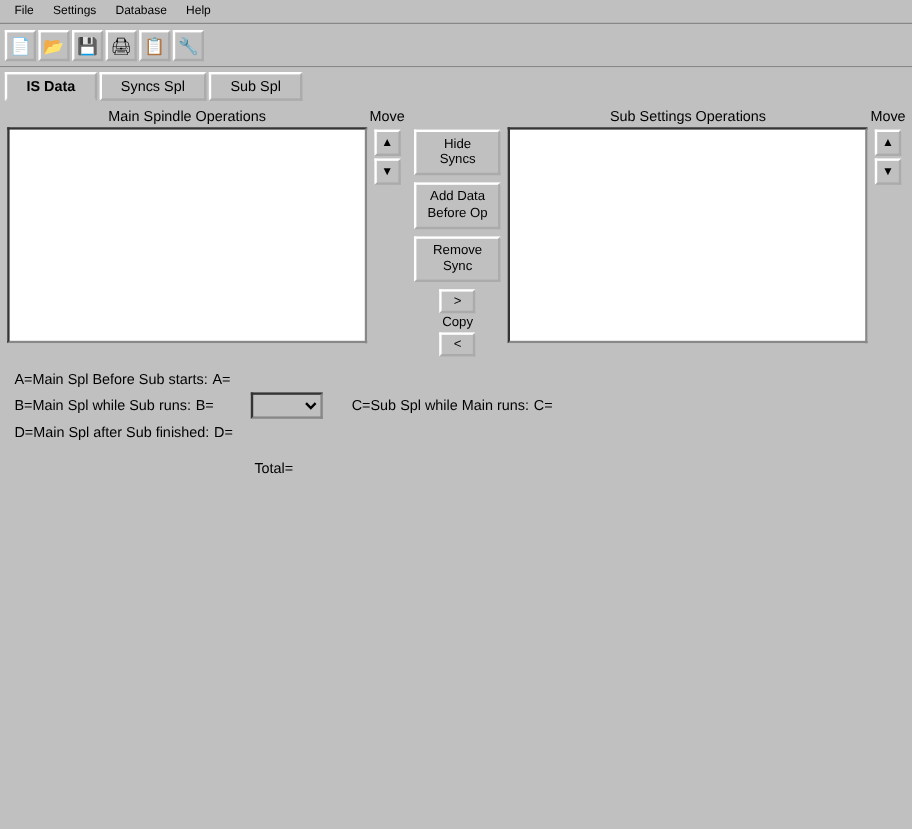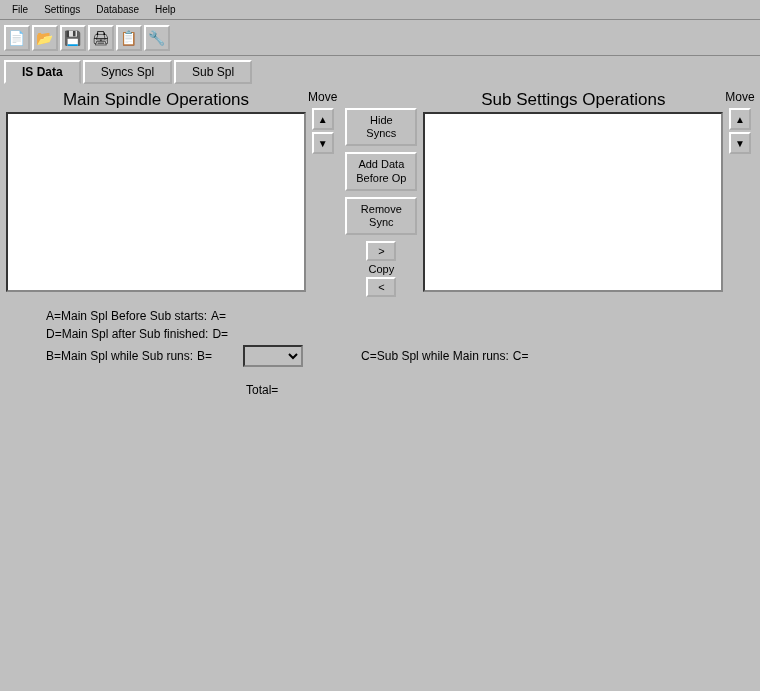--- a/index.html
+++ b/index.html
@@ -91,21 +91,21 @@
       align-items: flex-start;
       gap: 0;
     }
 
     .spindle-panel {
       display: flex;
       flex-direction: column;
     }
 
     .spindle-label {
-      font-size: 17px;
+      font-size: 12px;
       margin-bottom: 2px;
       text-align: center;
     }
 
     .spindle-inner {
       display: flex;
       align-items: flex-start;
       gap: 2px;
     }
 
@@ -181,21 +181,20 @@
       justify-content: center;
       font-size: 11px;
     }
     .copy-label {
       font-size: 11px;
     }
 
     .info-label {
       font-size: 12px;
       white-space: nowrap;
-      margin-left: 34px;
     }
 
     .info-value {
       font-size: 12px;
       min-width: 30px;
     }
 
     .dropdown-select {
       width: 60px;
       height: 22px;
@@ -287,32 +286,32 @@
   </div>
 
   <div style="padding: 8px 6px 0 6px;">
 
     <div style="display:flex; align-items:center; gap:4px; margin-bottom:4px;">
       <span class="info-label">A=Main Spl Before Sub starts:</span>
       <span class="info-value">A=</span>
     </div>
 
     <div style="display:flex; align-items:center; gap:4px; margin-bottom:4px;">
-      <span class="info-label">D=Main Spl after Sub finished:</span>
-      <span class="info-value">D=</span>
-    </div>
-
-    <div style="display:flex; align-items:center; gap:4px; margin-bottom:4px;">
       <span class="info-label">B=Main Spl while Sub runs:</span>
       <span class="info-value">B=</span>
       <span style="margin-left: 8px;"></span>
       <select class="dropdown-select"></select>
       <span style="margin-left: 16px;"></span>
       <span class="info-label">C=Sub Spl while Main runs:</span>
       <span class="info-value">C=</span>
     </div>
 
+    <div style="display:flex; align-items:center; gap:4px; margin-bottom:4px;">
+      <span class="info-label">D=Main Spl after Sub finished:</span>
+      <span class="info-value">D=</span>
+    </div>
+
     <div style="display:flex; align-items:center; gap:4px; margin-top:16px; margin-left:200px;">
       <span class="info-label">Total=</span>
     </div>
   </div>
 
 </div>
 
 </body></html>

